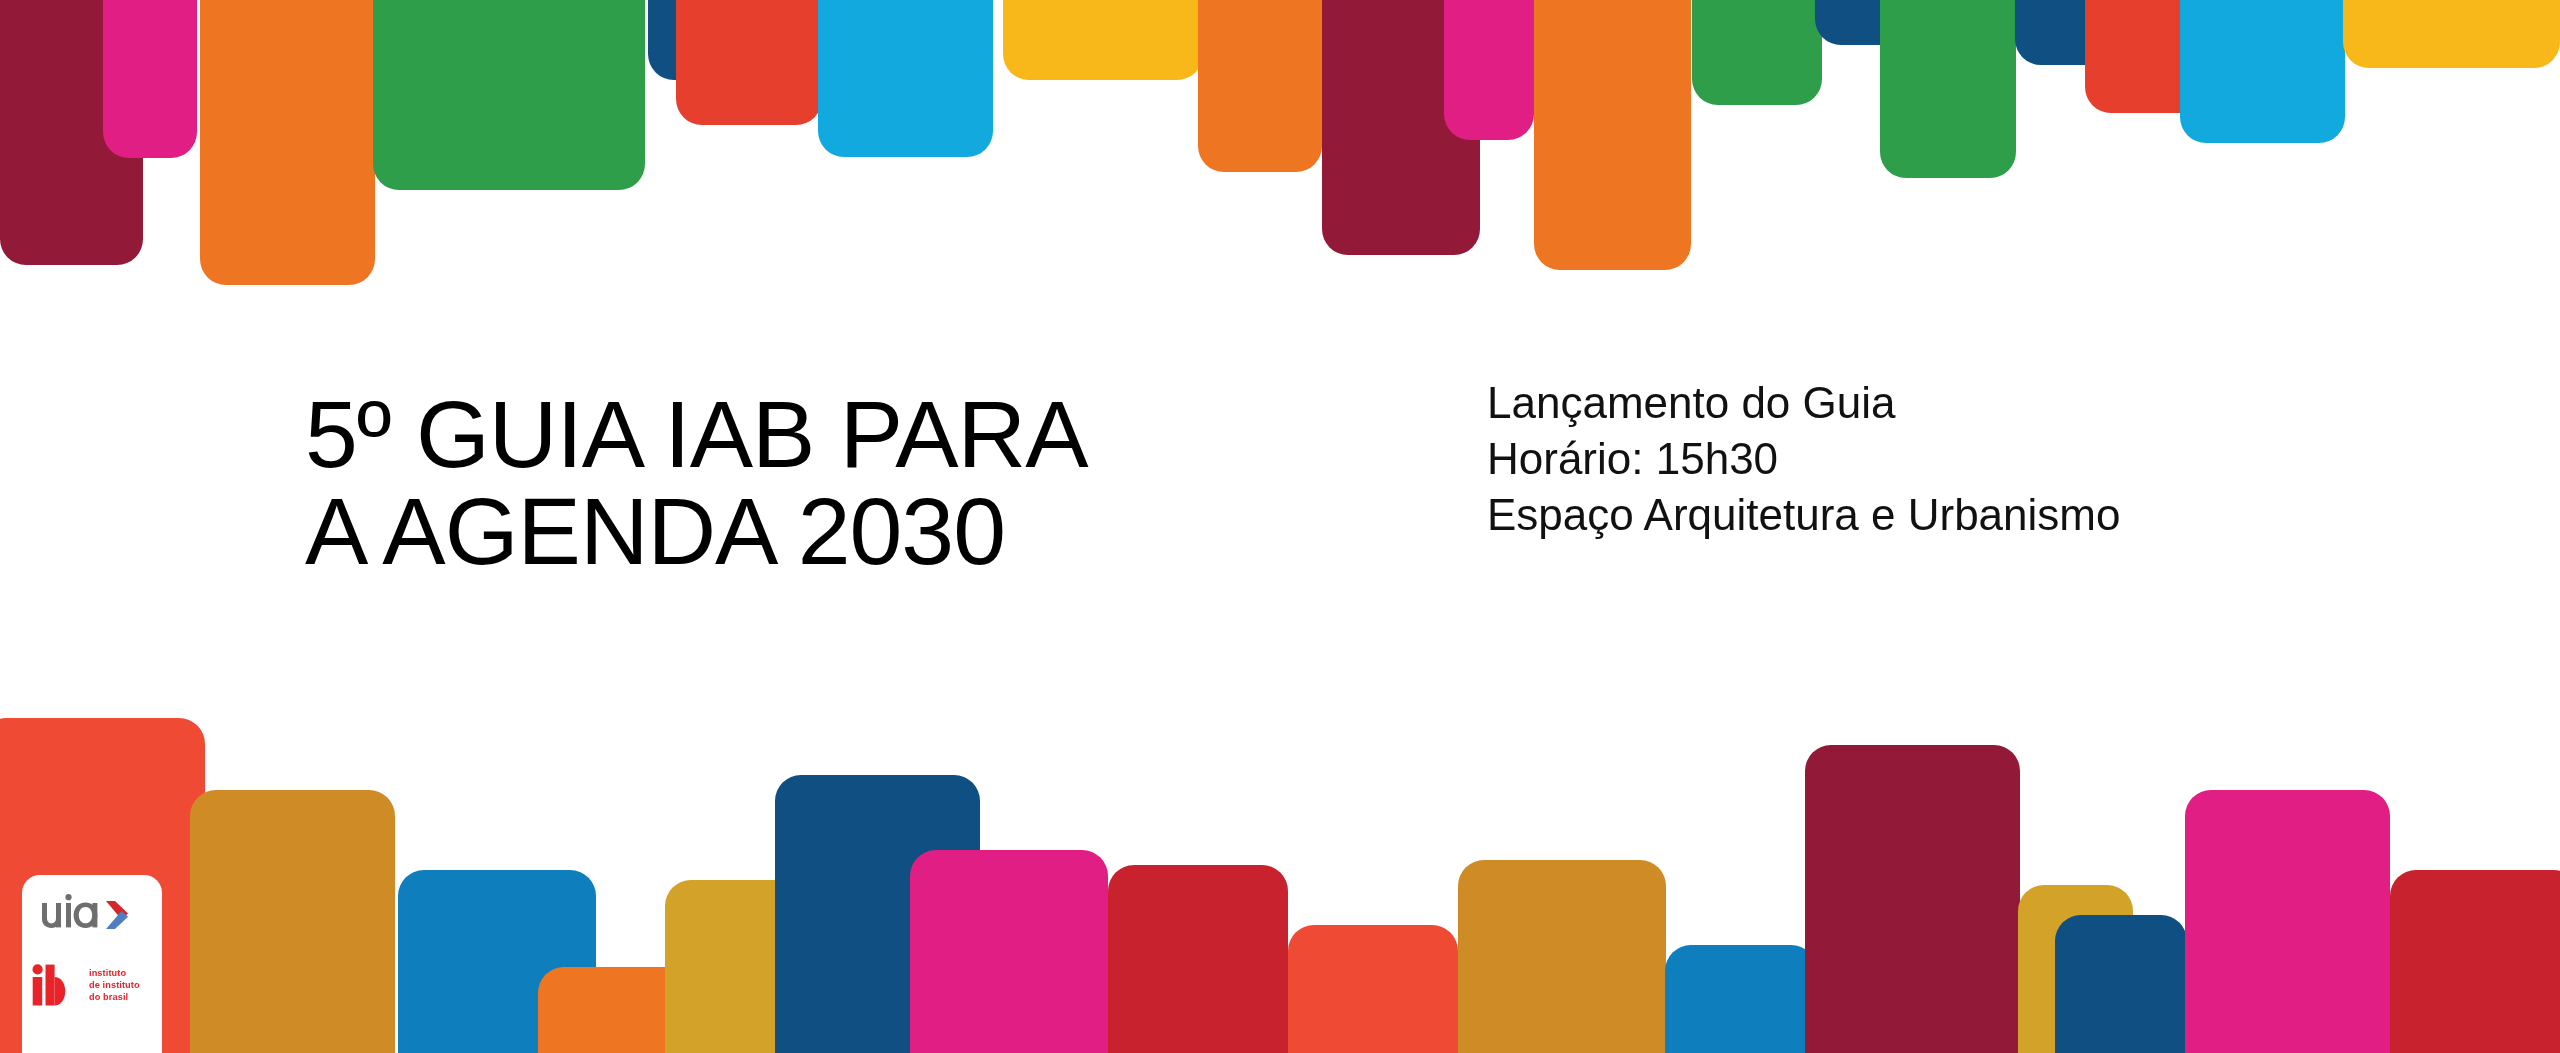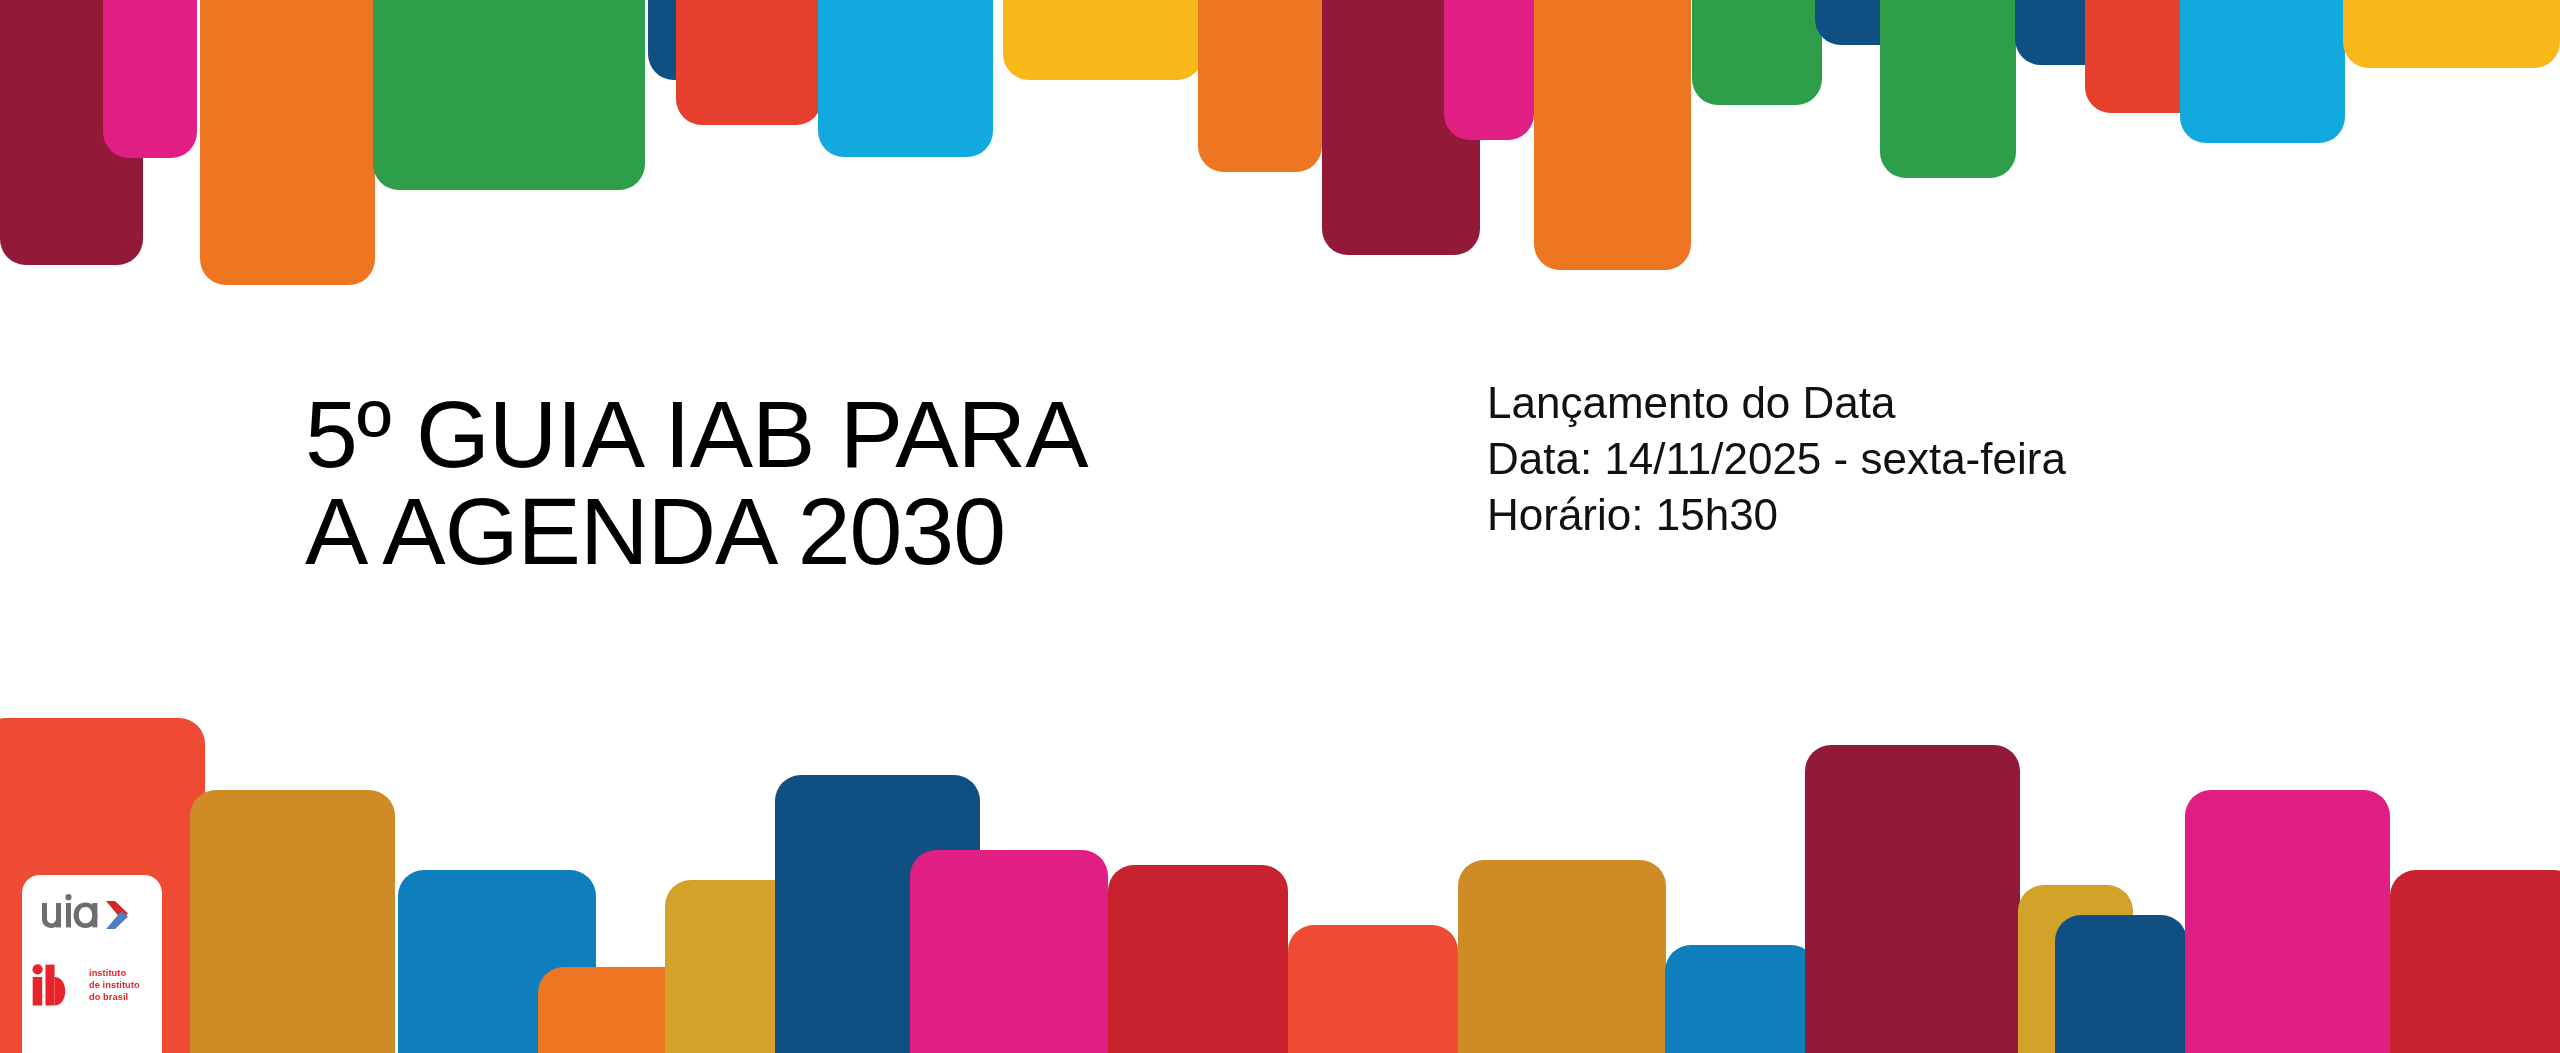--- a/index.html
+++ b/index.html
@@ -129,23 +129,23 @@
       <div class="bar top-bar" style="background: rgb(15, 79, 130); left: 2015px; width: 122px; height: 125px;"></div>
       <div class="bar top-bar" style="background: rgb(230, 63, 46); left: 2085px; width: 175px; height: 173px;"></div>
       <div class="bar top-bar" style="background: rgb(18, 170, 222); left: 2180px; width: 165px; height: 203px;"></div>
       <div class="bar top-bar" style="background: rgb(249, 184, 26); left: 2343px; width: 217px; height: 128px;"></div>
     </div>
 
   <div id="headline">5º GUIA IAB PARA
 A AGENDA 2030</div>
 
   <div id="event-info">
-    <span class="info-line">Lançamento do Data</span>
-    <span class="info-line">Data: 14/11/2025 - sexta-feira</span>
+    <span class="info-line">Lançamento do Guia</span>
     <span class="info-line">Horário: 15h30</span>
+    <span class="info-line">Espaço Arquitetura e Urbanismo</span>
   </div>
 
   <div id="bottom-strip" class="bar-strip">
       <div class="bar bottom-bar" style="background: rgb(239, 74, 51); left: -20px; width: 225px; height: 395px;"></div>
       <div class="bar bottom-bar" style="background: rgb(207, 139, 38); left: 190px; width: 205px; height: 323px;"></div>
       <div class="bar bottom-bar" style="background: rgb(14, 127, 188); left: 398px; width: 198px; height: 243px;"></div>
       <div class="bar bottom-bar" style="background: rgb(238, 118, 35); left: 538px; width: 192px; height: 146px;"></div>
       <div class="bar bottom-bar" style="background: rgb(211, 162, 41); left: 665px; width: 197px; height: 233px;"></div>
       <div class="bar bottom-bar" style="background: rgb(15, 79, 130); left: 775px; width: 205px; height: 338px;"></div>
       <div class="bar bottom-bar" style="background: rgb(224, 30, 132); left: 910px; width: 198px; height: 263px;"></div>

